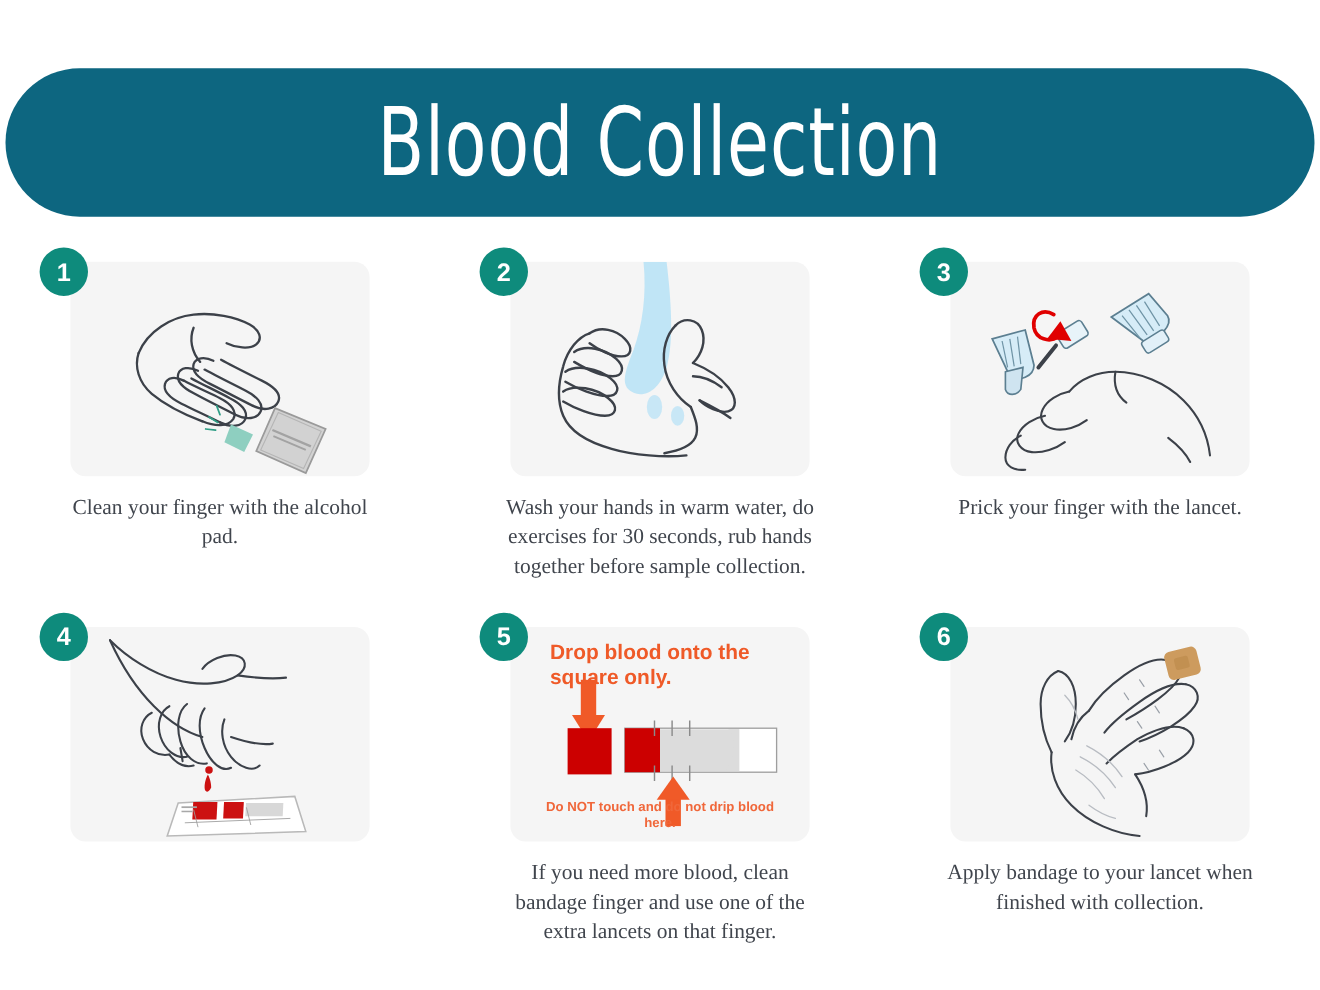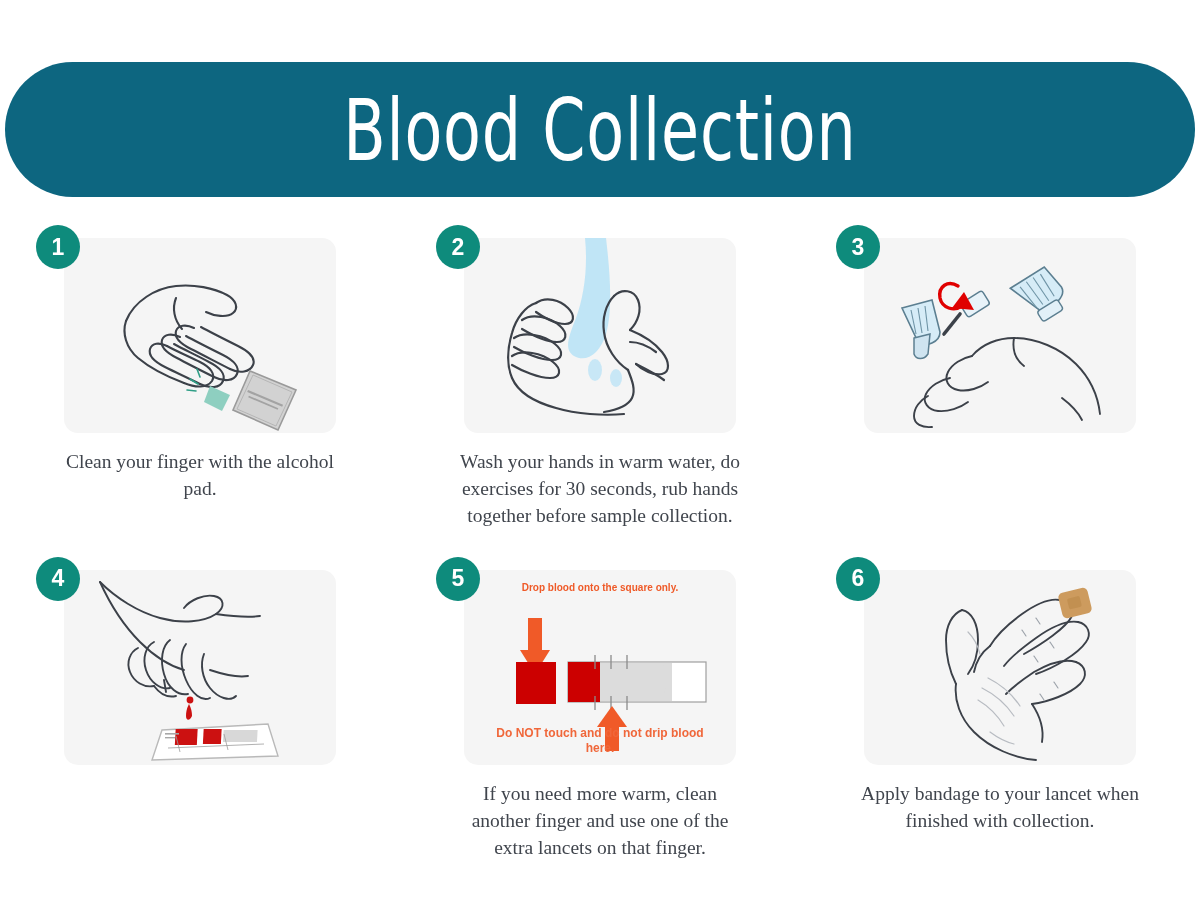--- a/index.html
+++ b/index.html
@@ -100,24 +100,24 @@
     line-height: 1.38;
     font-family: Liberation Serif, serif;
   }
 
   
   .s5-head {
     position: absolute;
     left: 50%; top: 12px;
     transform: translateX(-50%);
     width: 200px;
-    text-align: center;
+    text-align: left;
     color: #ef5a28;
     font-weight: bold;
-    font-size: 10px;
+    font-size: 19px;
     line-height: 1.25;
     z-index: 4;
   }
   .s5-warn {
     position: absolute;
     left: 50%; bottom: 8px;
     transform: translateX(-50%);
     width: 220px;
     text-align: center;
     color: #f0673a;
@@ -251,20 +251,21 @@
 
             <g>
               <rect x="98" y="58" width="26" height="16" rx="3" fill="#e8f3f9" stroke="#5c7f91" stroke-width="1.5" transform="rotate(-32 111 66)"></rect>
               <line x1="96" y1="76" x2="80" y2="96" stroke="#3c4149" stroke-width="3.6" stroke-linecap="round"></line>
               <path d="M94 48 C 84 42, 74 48, 76 60 C 78 70, 90 74, 98 68" fill="none" stroke="#e00000" stroke-width="3.4" stroke-linecap="round"></path>
               <path d="M100 54 L 110 72 L 88 70 Z" fill="#e00000"></path>
             </g>
           </svg>
         </div>
       </div>
+      <div class="caption">Prick your finger with the lancet.</div>
     </div>
 
     <div class="step">
       <div class="panel">
         <div class="badge">4</div>
         <div class="panel-art">
           <svg viewBox="0 0 272 195" xmlns="http://www.w3.org/2000/svg">
             <g fill="none" stroke="#3c4149" stroke-width="1.9" stroke-linecap="round" stroke-linejoin="round">
 
               <path d="M36 12 C 52 28, 74 42, 96 48 C 118 54, 140 52, 152 44 C 162 37, 160 28, 150 26 C 140 24, 126 30, 120 38"></path>
@@ -334,21 +335,21 @@
 
             <g fill="#f05a28">
               <rect x="141" y="155" width="14" height="26"></rect>
               <path d="M133 157 L 163 157 L 148 136 Z"></path>
             </g>
           </svg>
         </div>
         <div class="s5-head">Drop blood onto the square only.</div>
         <div class="s5-warn">Do NOT touch and do not drip blood here.</div>
       </div>
-      <div class="caption">If you need more warm, clean another finger and use one of the extra lancets on that finger.</div>
+      <div class="caption">If you need more blood, clean bandage finger and use one of the extra lancets on that finger.</div>
     </div>
 
     <div class="step">
       <div class="panel">
         <div class="badge">6</div>
         <div class="panel-art">
           <svg viewBox="0 0 272 195" xmlns="http://www.w3.org/2000/svg">
             <g fill="none" stroke="#3c4149" stroke-width="1.9" stroke-linecap="round" stroke-linejoin="round">
 
               <path d="M98 40 C 88 44, 82 56, 82 70 C 82 86, 86 102, 92 114"></path>

